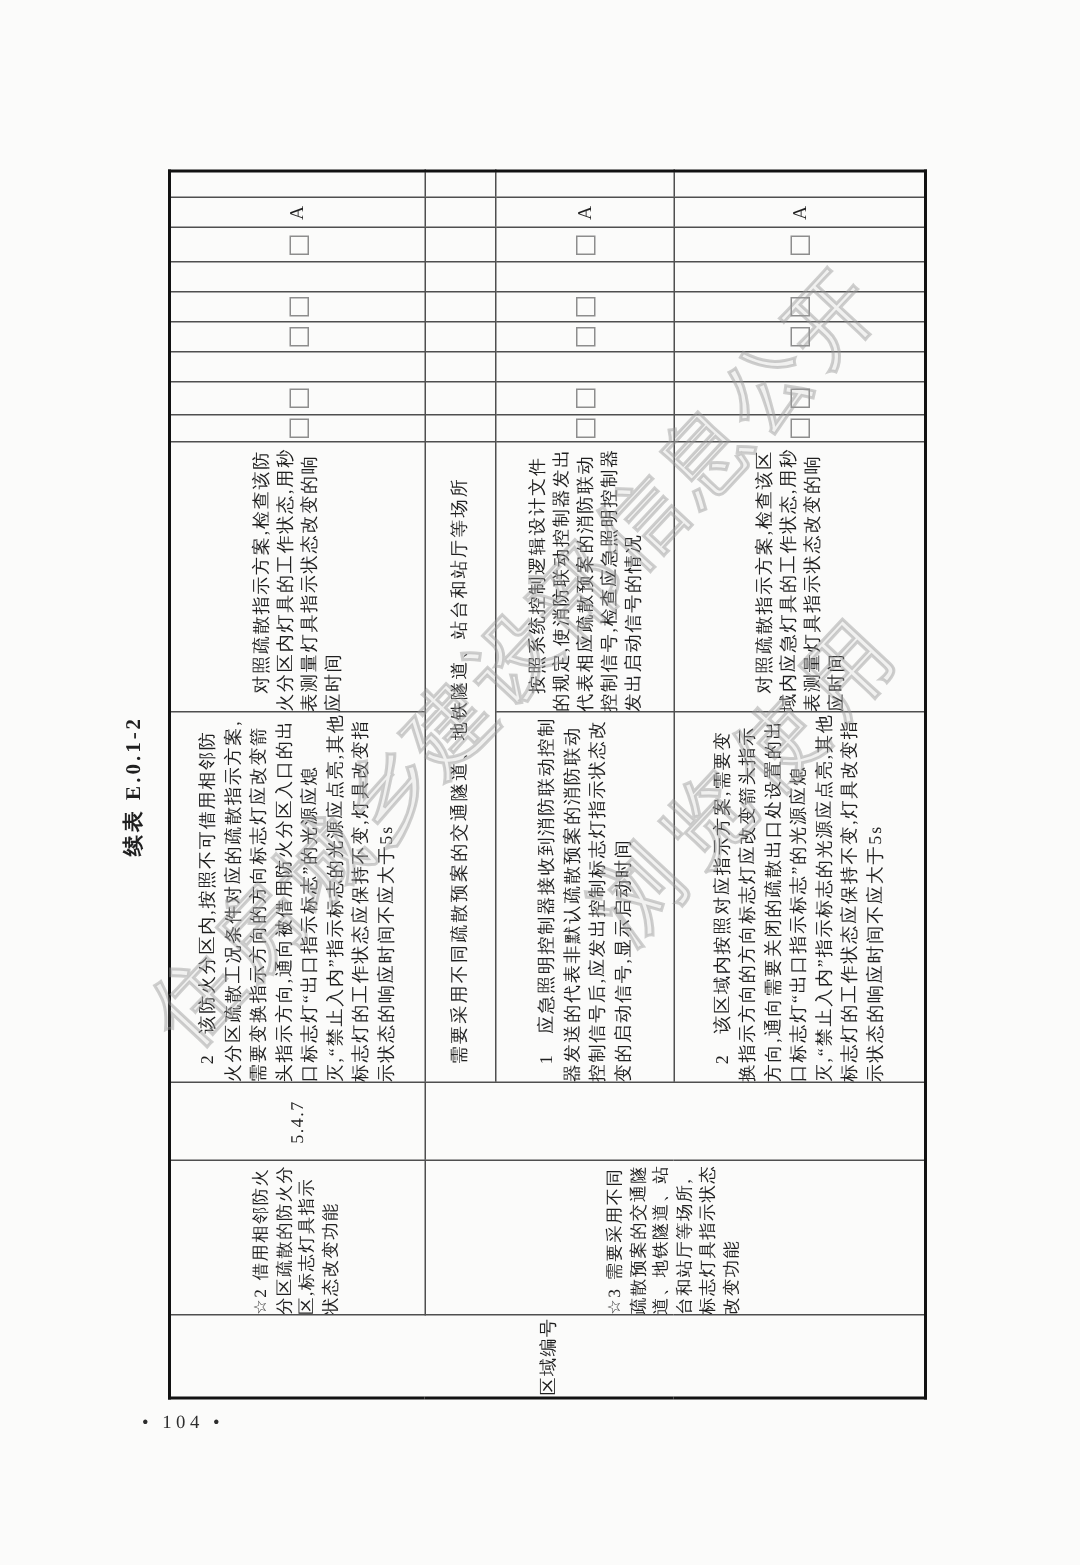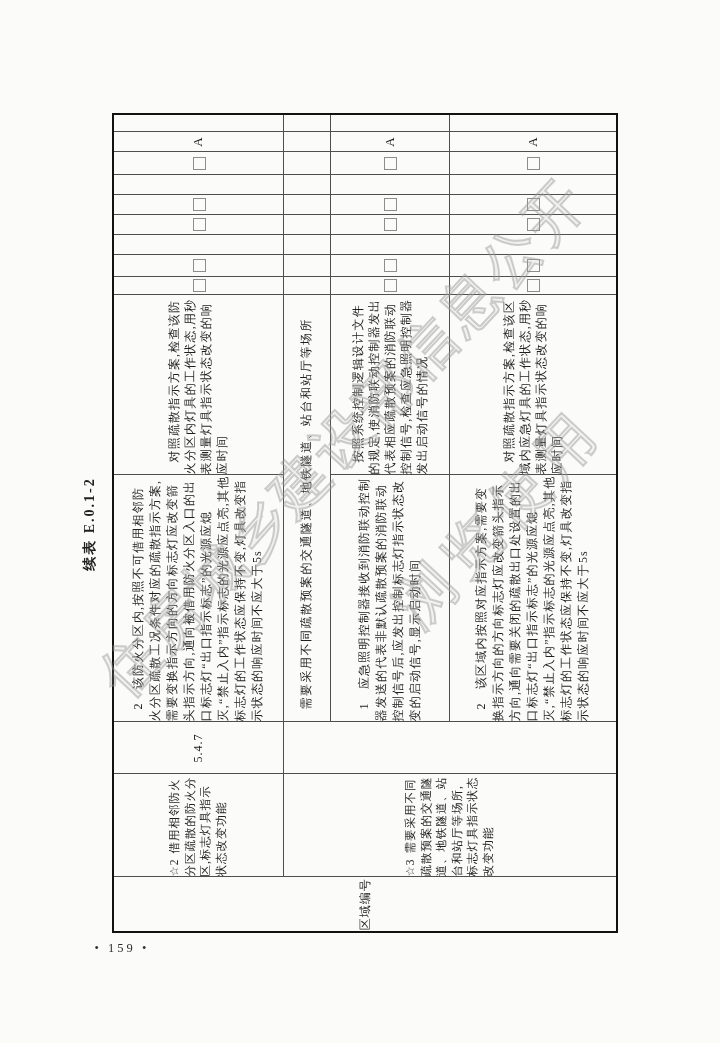--- a/index.html
+++ b/index.html
@@ -147,14 +147,14 @@
         <td class="cell-grade">A</td>
         <td class="cell-box"></td>
       </tr>
     </tbody>
       </table>
   </div>
 
   <div class="watermark wm1">住房城乡建设部信息公开</div>
   <div class="watermark wm2">浏览使用</div>
 
-  <div class="page-number">• 159 •</div>
+  <div class="page-number">• 104 •</div>
 </div>
 
 </body></html>

